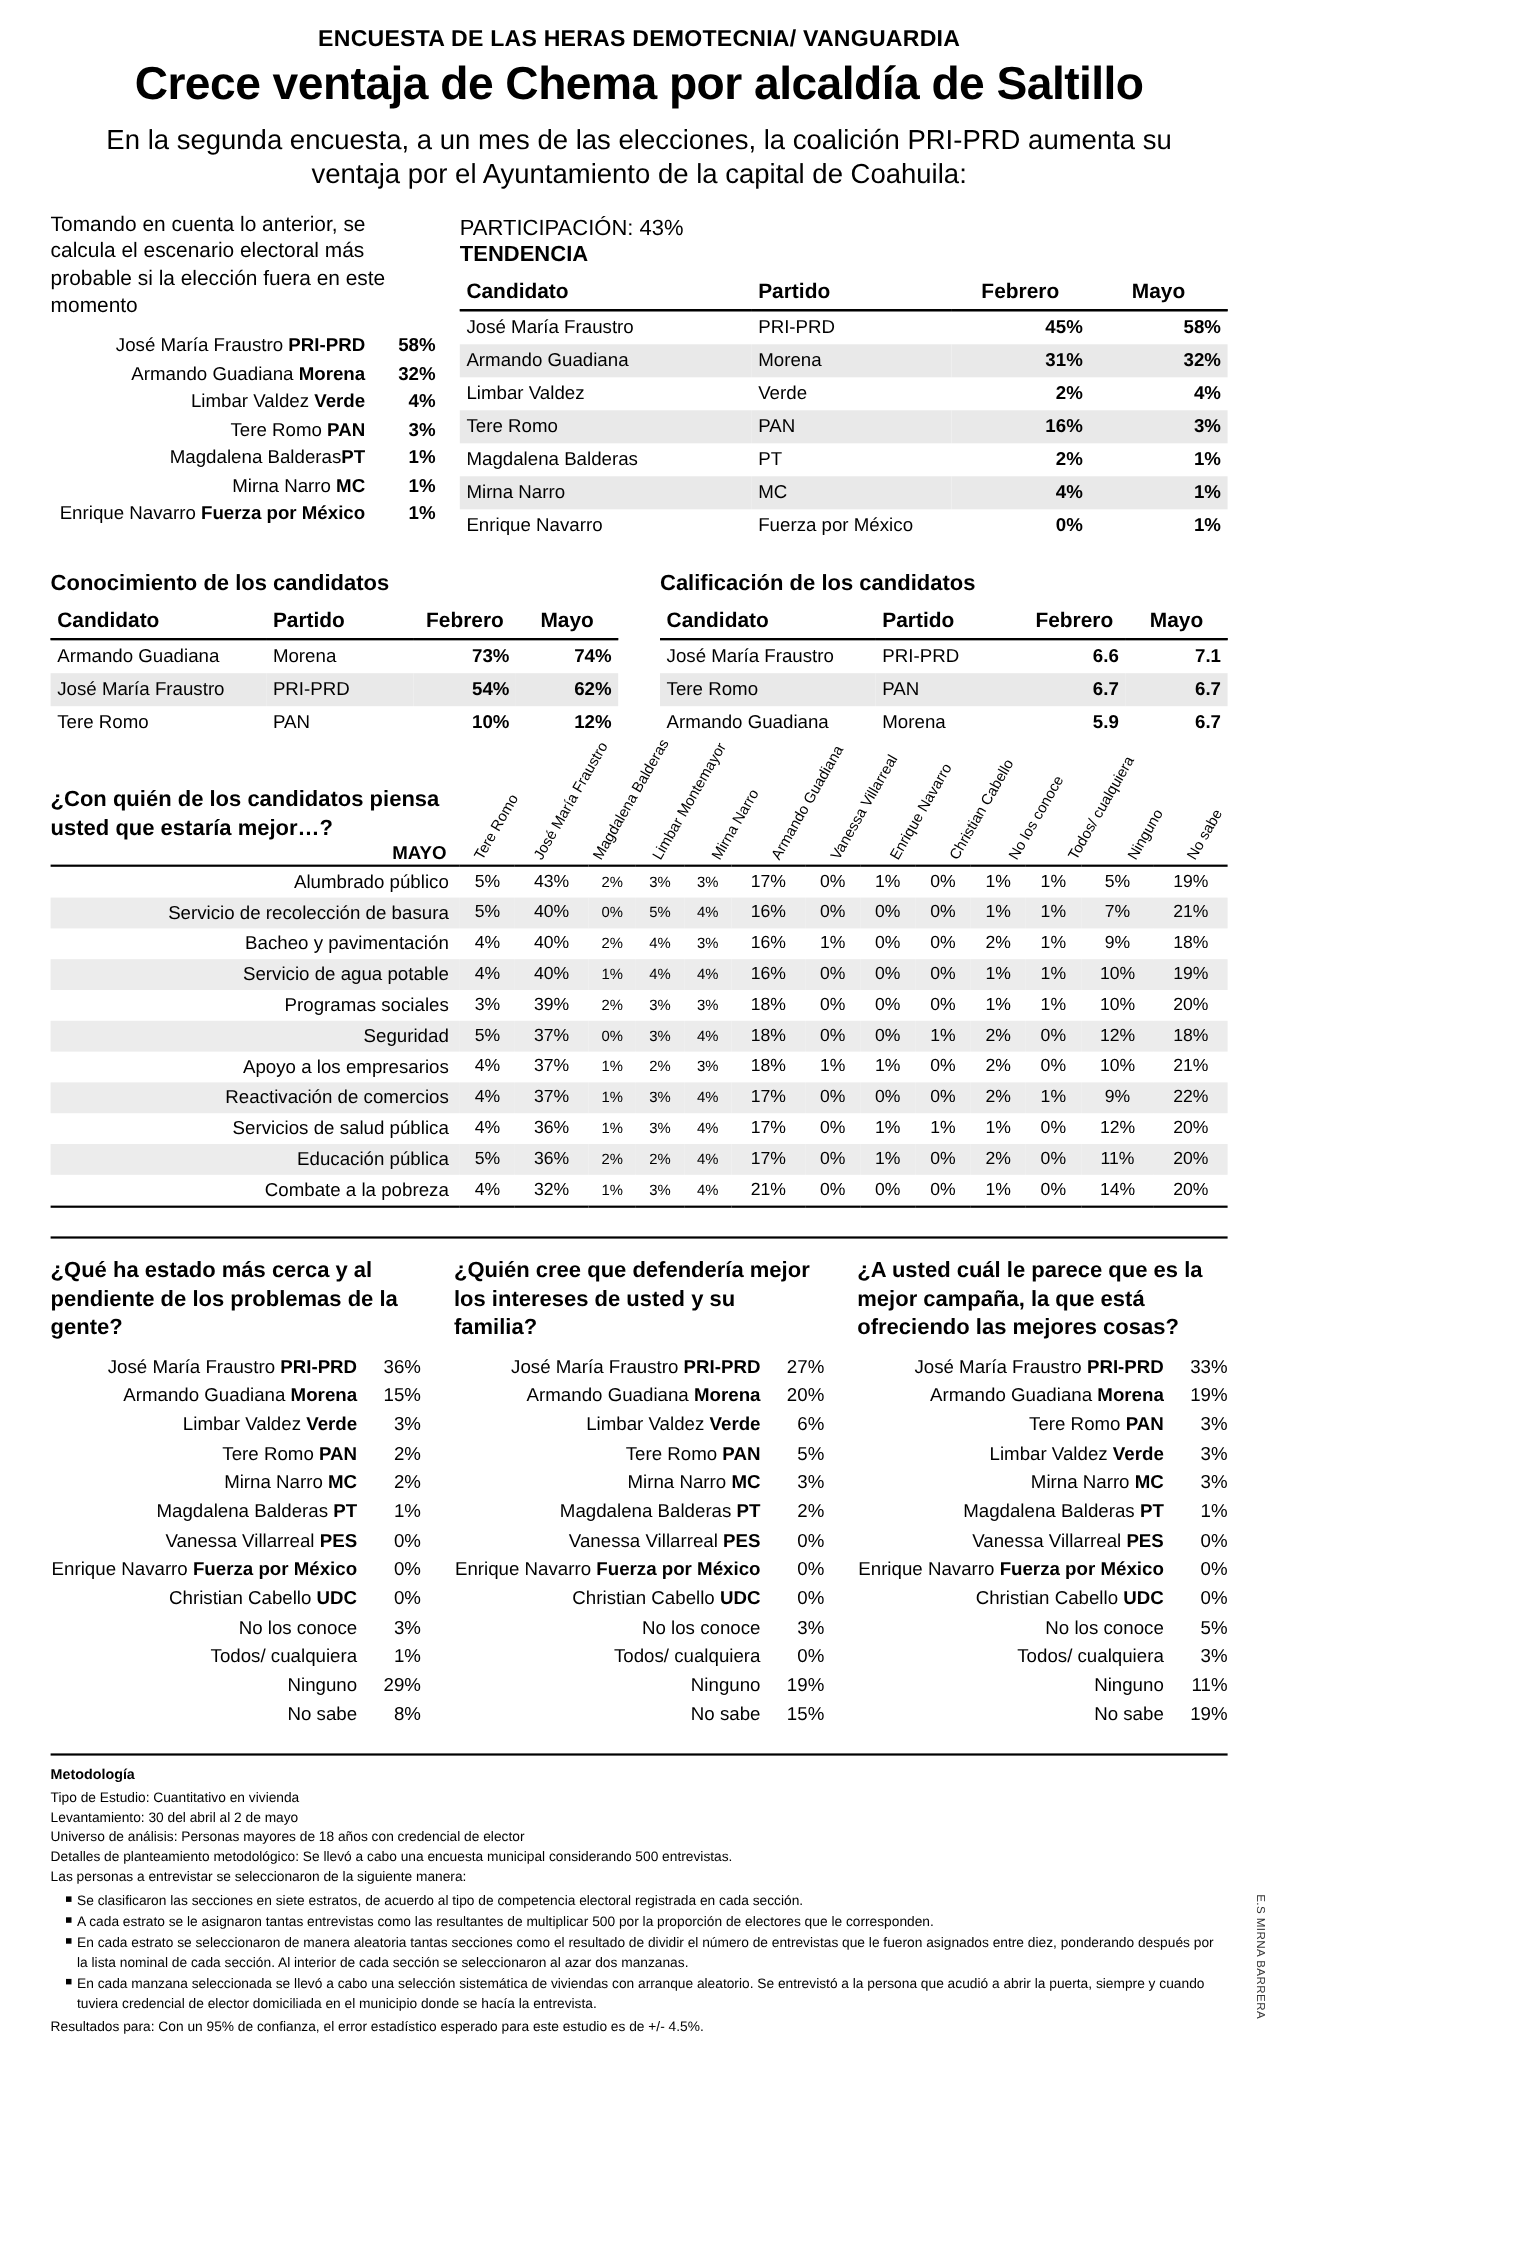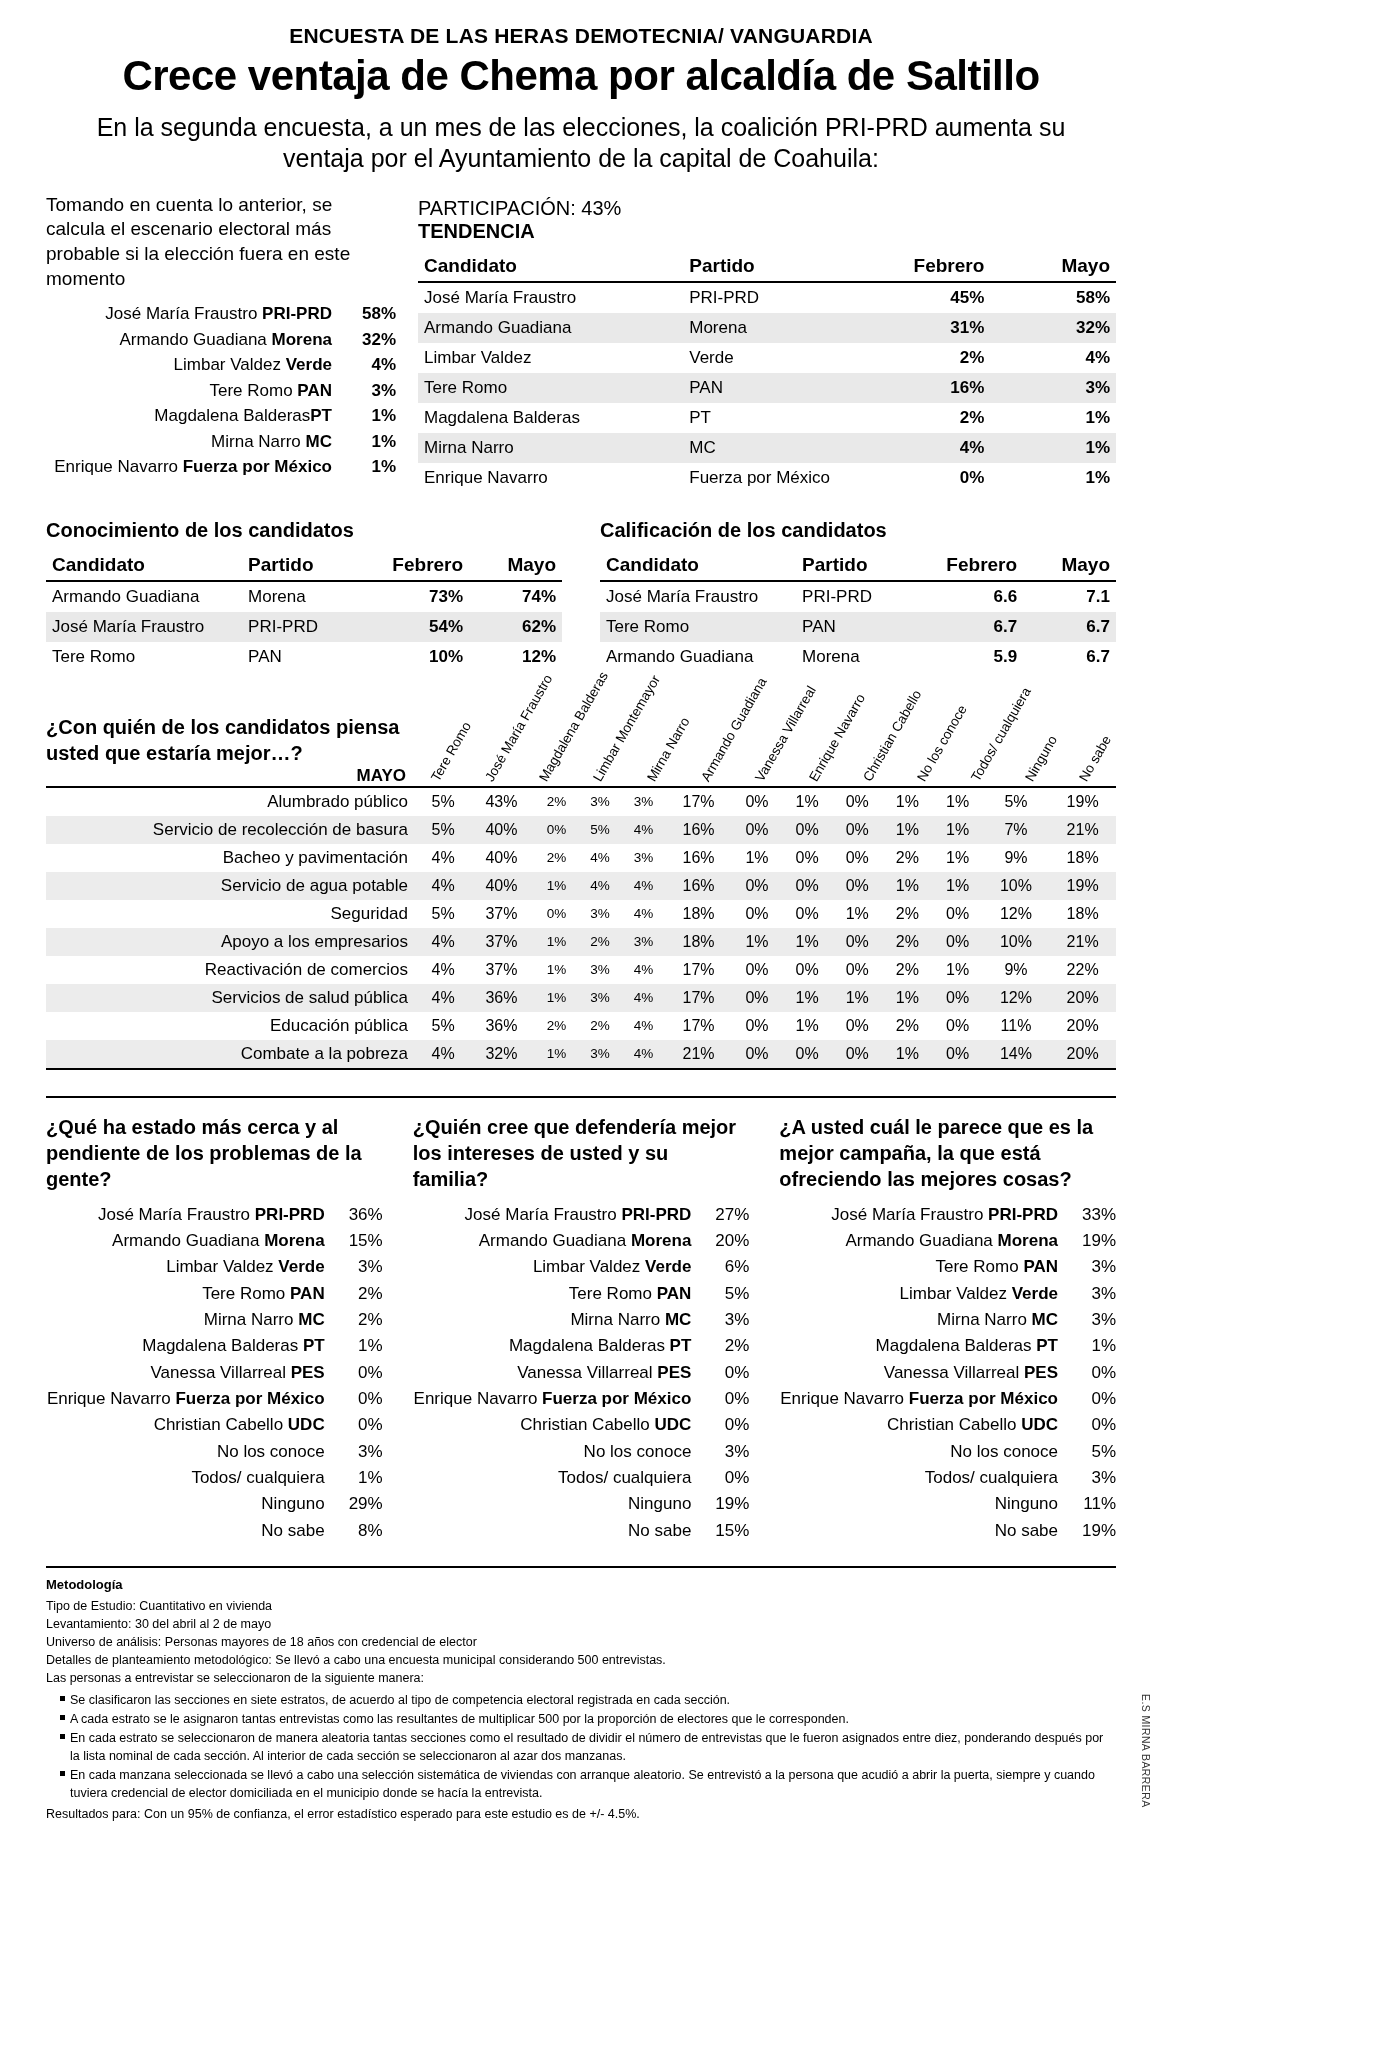--- a/index.html
+++ b/index.html
@@ -37,21 +37,21 @@
   .scn-val{width:52px;text-align:right;font-weight:bold;}
   .b{font-weight:bold;}
 
   .particip{font-size:20px;margin:4px 0 0 0;}
   .tendencia{font-size:20px;font-weight:bold;margin-bottom:8px;}
 
   table{border-collapse:collapse;width:100%;}
   .tbl th{font-weight:bold;font-size:19px;text-align:left;padding:4px 6px;border-bottom:2px solid #000;}
   .tbl td{font-size:17px;padding:5px 6px;}
   .tbl .num{text-align:right;font-weight:bold;}
-  .tbl th.num{text-align:right;}
+  .tbl th.num{text-align:center;}
   .zebra tbody tr:nth-child(even){background:#e9e9e9;}
 
   .col-cand{width:38%;}
   .col-part{width:26%;}
   .col-feb{width:18%;}
   .col-may{width:18%;}
 
   
   .mid-wrap{display:flex;gap:38px;margin-top:26px;}
   .mid-col{flex:1;}
@@ -381,20 +381,36 @@
             <td class="v">16%</td>
             <td class="v">0%</td>
             <td class="v">0%</td>
             <td class="v">0%</td>
             <td class="v">1%</td>
             <td class="v">1%</td>
             <td class="v">10%</td>
             <td class="v">19%</td>
           </tr>
           <tr>
+            <td class="lbl">Programas sociales</td>
+            <td class="v">3%</td>
+            <td class="v">39%</td>
+            <td class="v small">2%</td>
+            <td class="v small">3%</td>
+            <td class="v small">3%</td>
+            <td class="v">18%</td>
+            <td class="v">0%</td>
+            <td class="v">0%</td>
+            <td class="v">0%</td>
+            <td class="v">1%</td>
+            <td class="v">1%</td>
+            <td class="v">10%</td>
+            <td class="v">20%</td>
+          </tr>
+          <tr>
             <td class="lbl">Seguridad</td>
             <td class="v">5%</td>
             <td class="v">37%</td>
             <td class="v small">0%</td>
             <td class="v small">3%</td>
             <td class="v small">4%</td>
             <td class="v">18%</td>
             <td class="v">0%</td>
             <td class="v">0%</td>
             <td class="v">1%</td>

